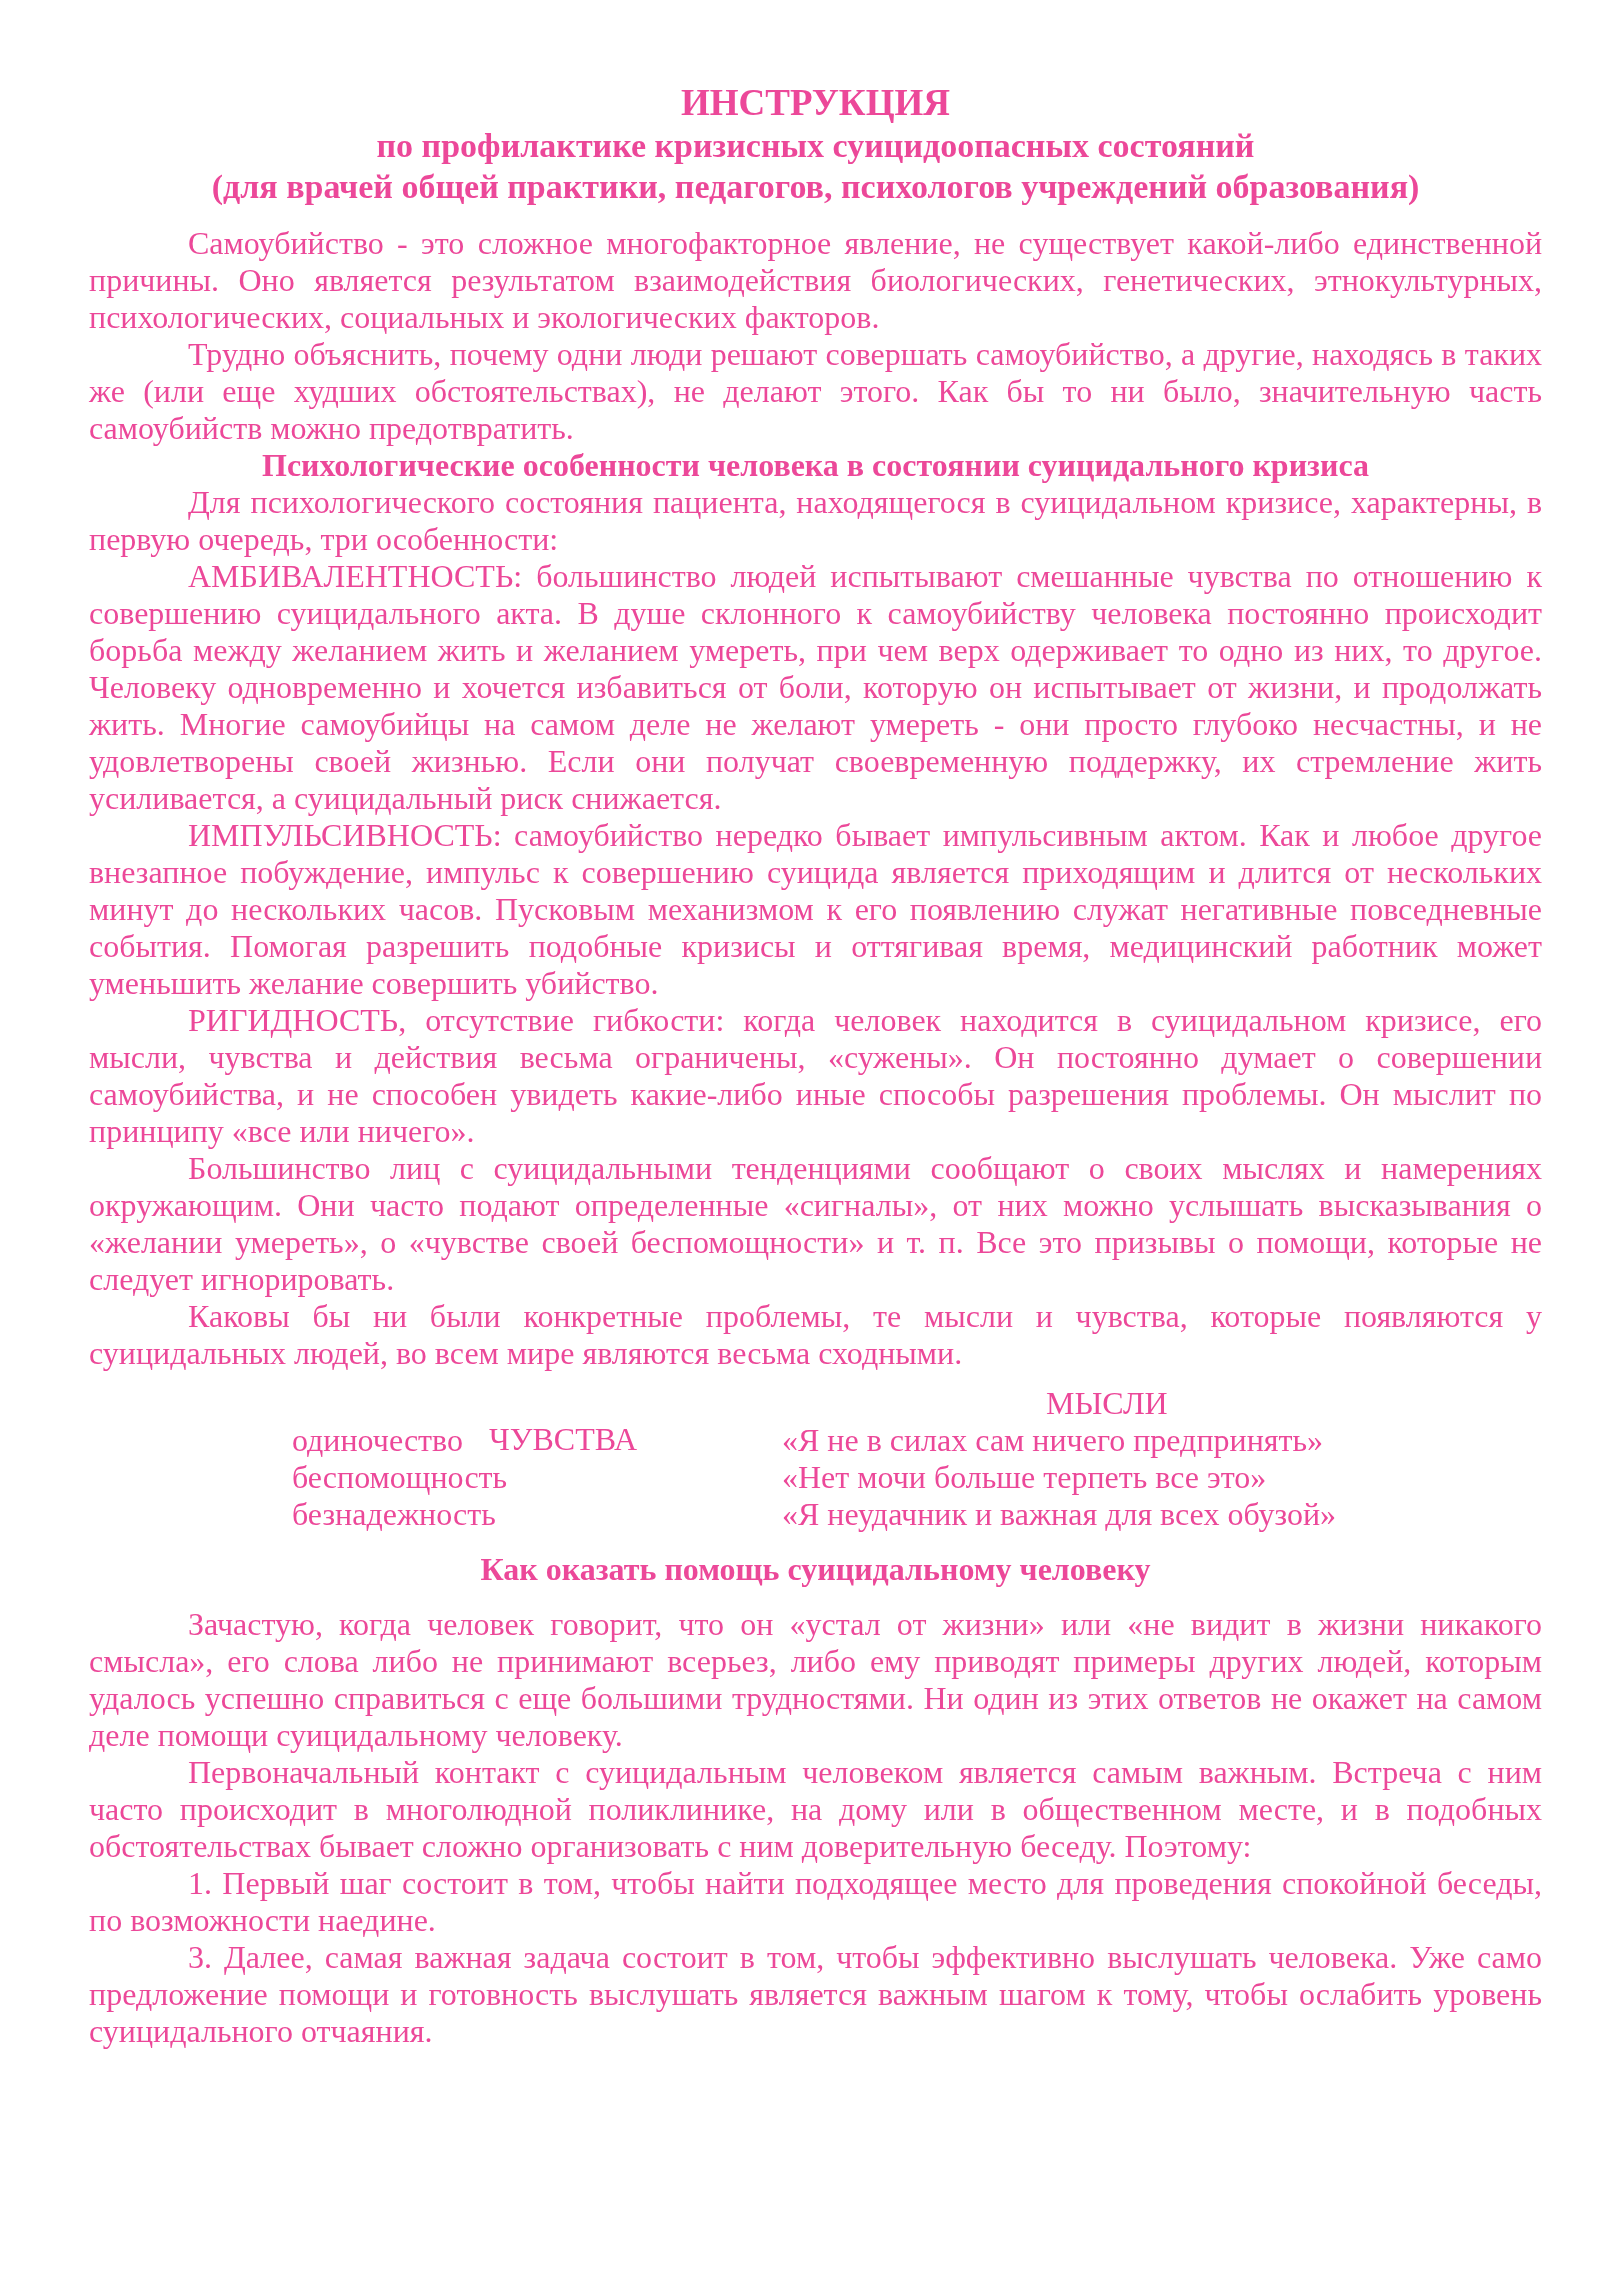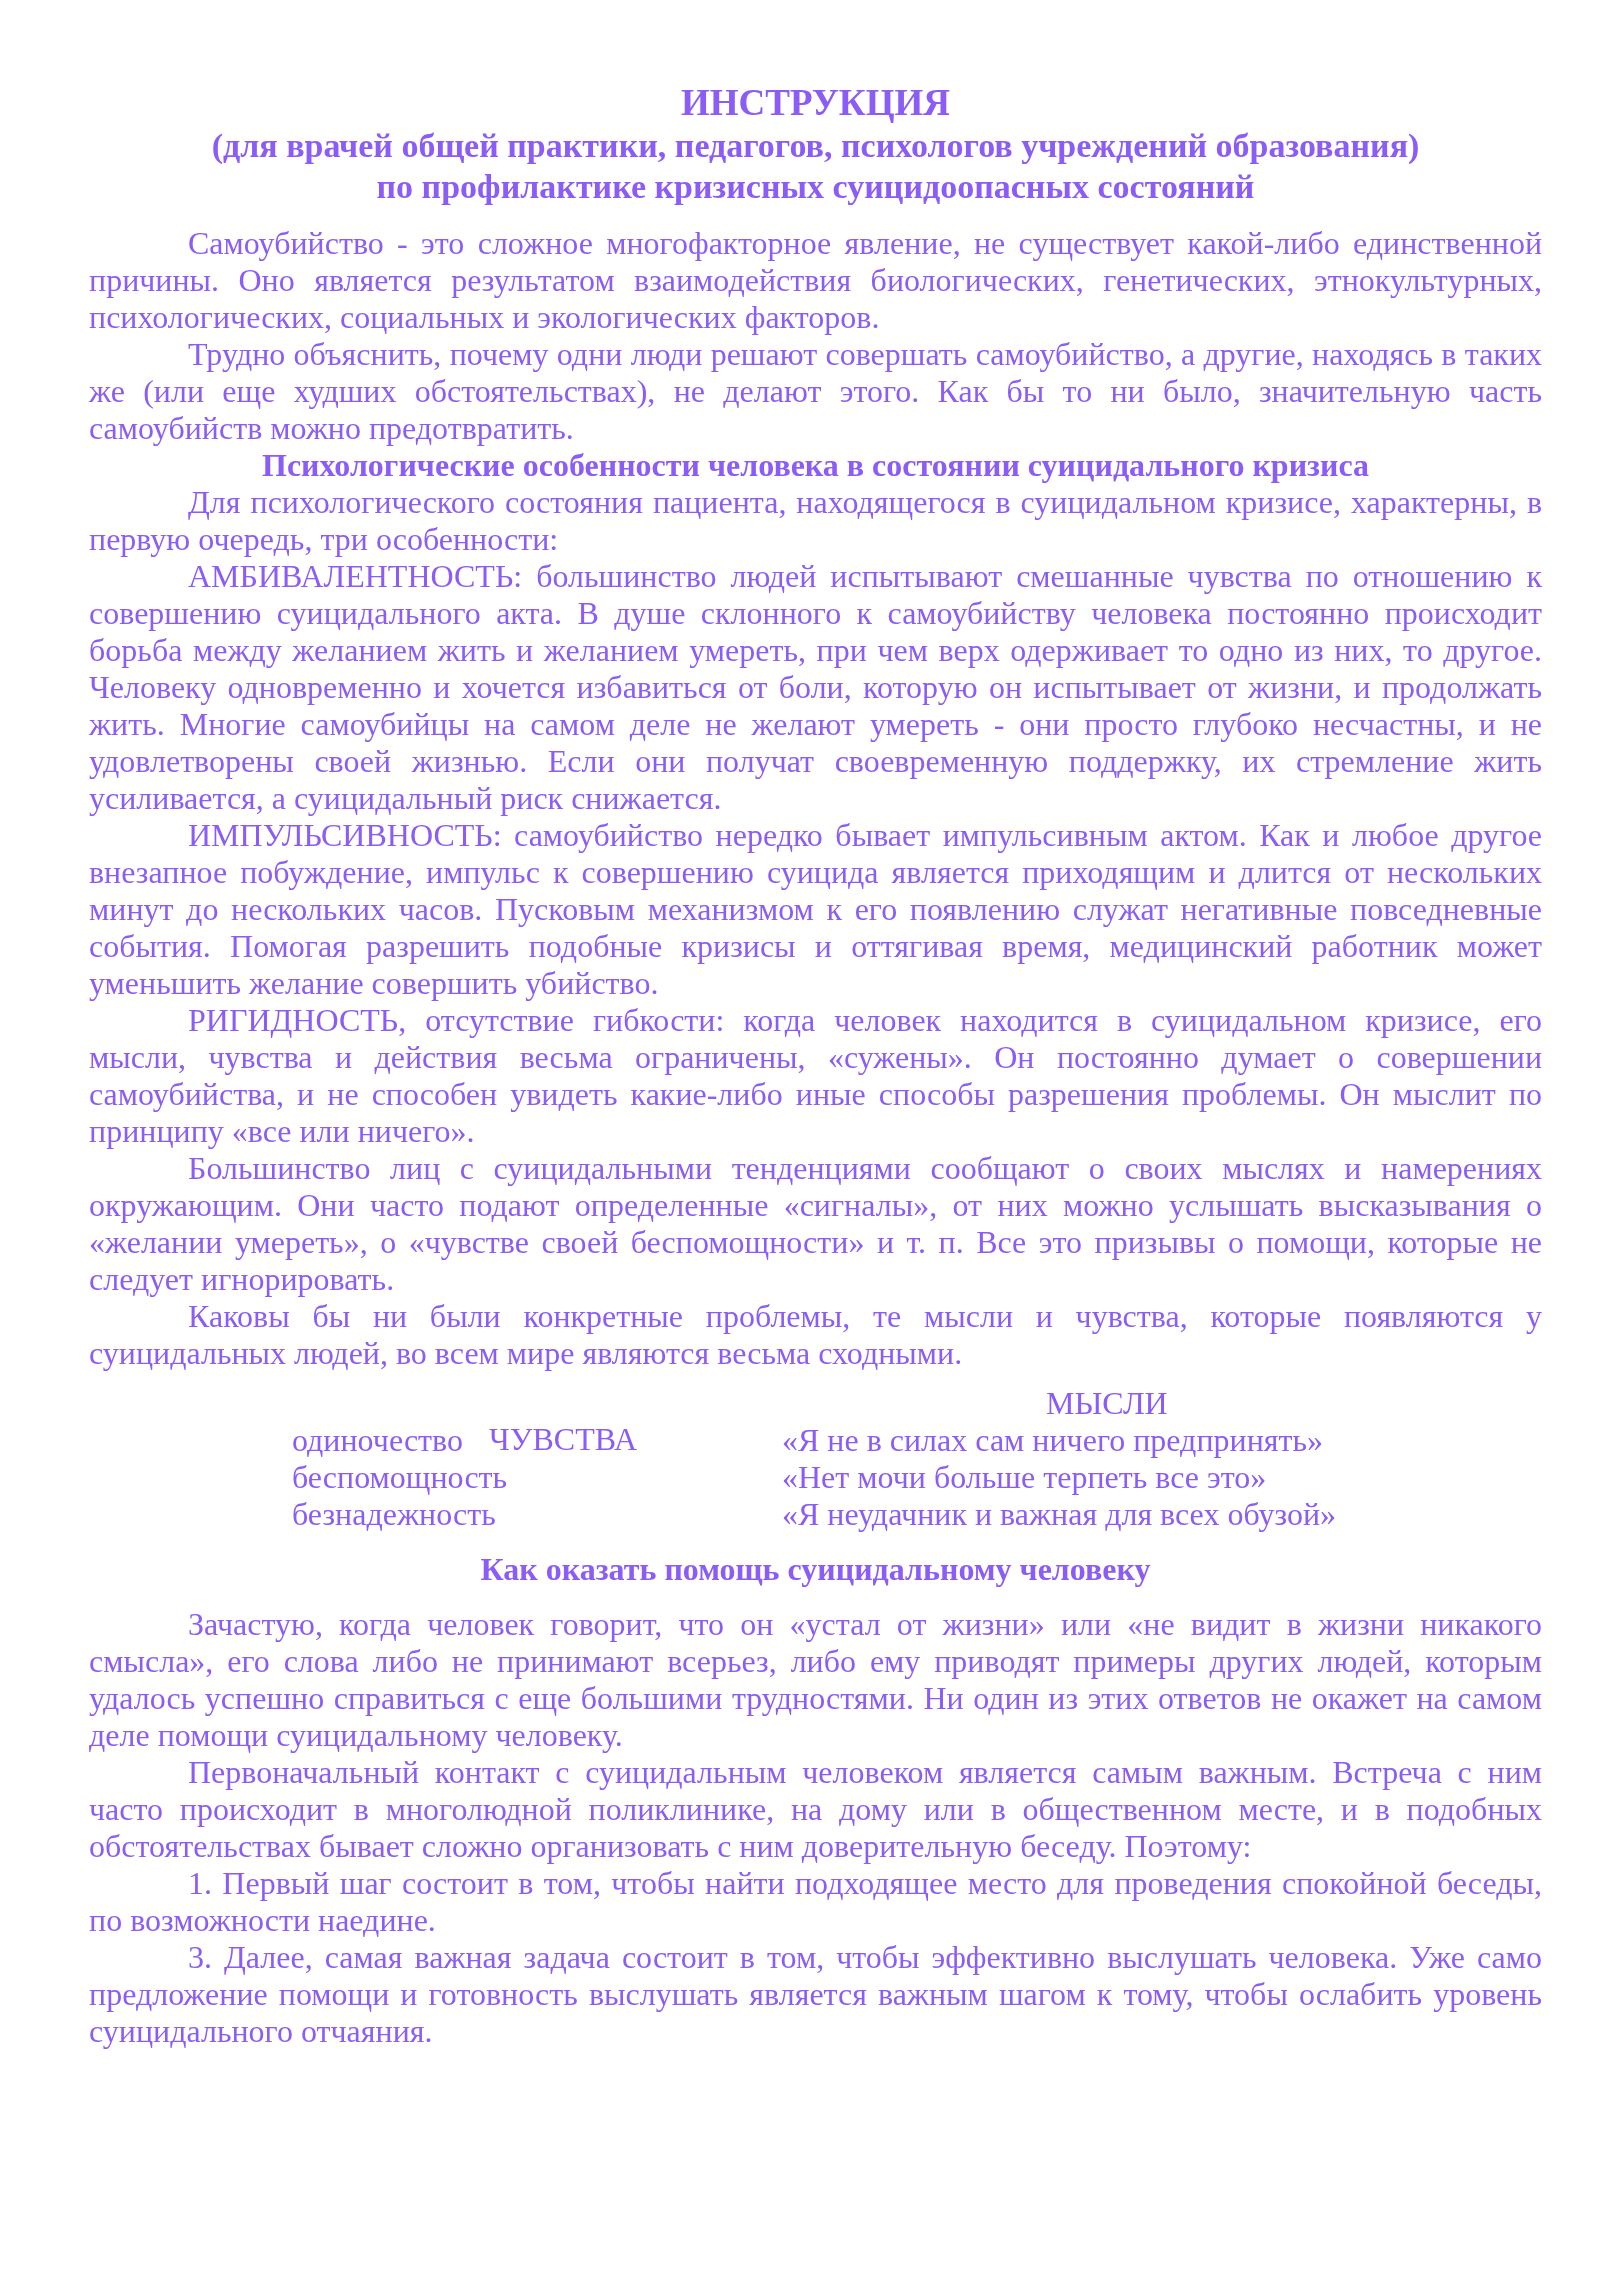--- a/index.html
+++ b/index.html
@@ -6,21 +6,21 @@
     margin: 0;
     padding: 0;
     background: #ffffff;
   }
   .page {
     position: relative;
     width: 1583px;
     height: 2292px;
     box-sizing: border-box;
     background: #ffffff;
-    color: #8b5cf6;
+    color: #ec4899;
     padding: 80px 41px 7px 89px;
     font-family: "Liberation Serif", "DejaVu Serif", serif;
     font-size: 32px;
     line-height: 37px;
     overflow: hidden;
   }
   .title-block {
     text-align: center;
     margin-bottom: 17.6px;
   }
@@ -63,22 +63,22 @@
   .ft-cell-feeling    { position: absolute; left: 203px; }
   .ft-cell-thought    { position: absolute; left: 693px; }
 </style>
 </head>
 <body>
 
 <div class="page">
 
   <div class="title-block">
     <div class="doc-title">ИНСТРУКЦИЯ</div>
+    <div class="doc-subtitle">по профилактике кризисных суицидоопасных состояний</div>
     <div class="doc-subtitle">(для врачей общей практики, педагогов, психологов учреждений образования)</div>
-    <div class="doc-subtitle">по профилактике кризисных суицидоопасных состояний</div>
   </div>
 
   <p class="para">Самоубийство - это сложное многофакторное явление, не существует какой-либо единственной причины. Оно является результатом взаимодействия биологических, генетических, этнокультурных, психологических, социальных и экологических факторов.</p>
   <p class="para">Трудно объяснить, почему одни люди решают совершать самоубийство, а другие, находясь в таких же (или еще худших обстоятельствах), не делают этого. Как бы то ни было, значительную часть самоубийств можно предотвратить.</p>
 
   <h2 class="section-heading">Психологические особенности человека в состоянии суицидального кризиса</h2>
 
   <p class="para">Для психологического состояния пациента, находящегося в суицидальном кризисе, характерны, в первую очередь, три особенности:</p>
   <p class="para">АМБИВАЛЕНТНОСТЬ: большинство людей испытывают смешанные чувства по отношению к совершению суицидального акта. В душе склонного к самоубийству человека постоянно происходит борьба между желанием жить и желанием умереть, при чем верх одерживает то одно из них, то другое. Человеку одновременно и хочется избавиться от боли, которую он испытывает от жизни, и продолжать жить. Многие самоубийцы на самом деле не желают умереть - они просто глубоко несчастны, и не удовлетворены своей жизнью. Если они получат своевременную поддержку, их стремление жить усиливается, а суицидальный риск снижается.</p>
   <p class="para">ИМПУЛЬСИВНОСТЬ: самоубийство нередко бывает импульсивным актом. Как и любое другое внезапное побуждение, импульс к совершению суицида является приходящим и длится от нескольких минут до нескольких часов. Пусковым механизмом к его появлению служат негативные повседневные события. Помогая разрешить подобные кризисы и оттягивая время, медицинский работник может уменьшить желание совершить убийство.</p>

